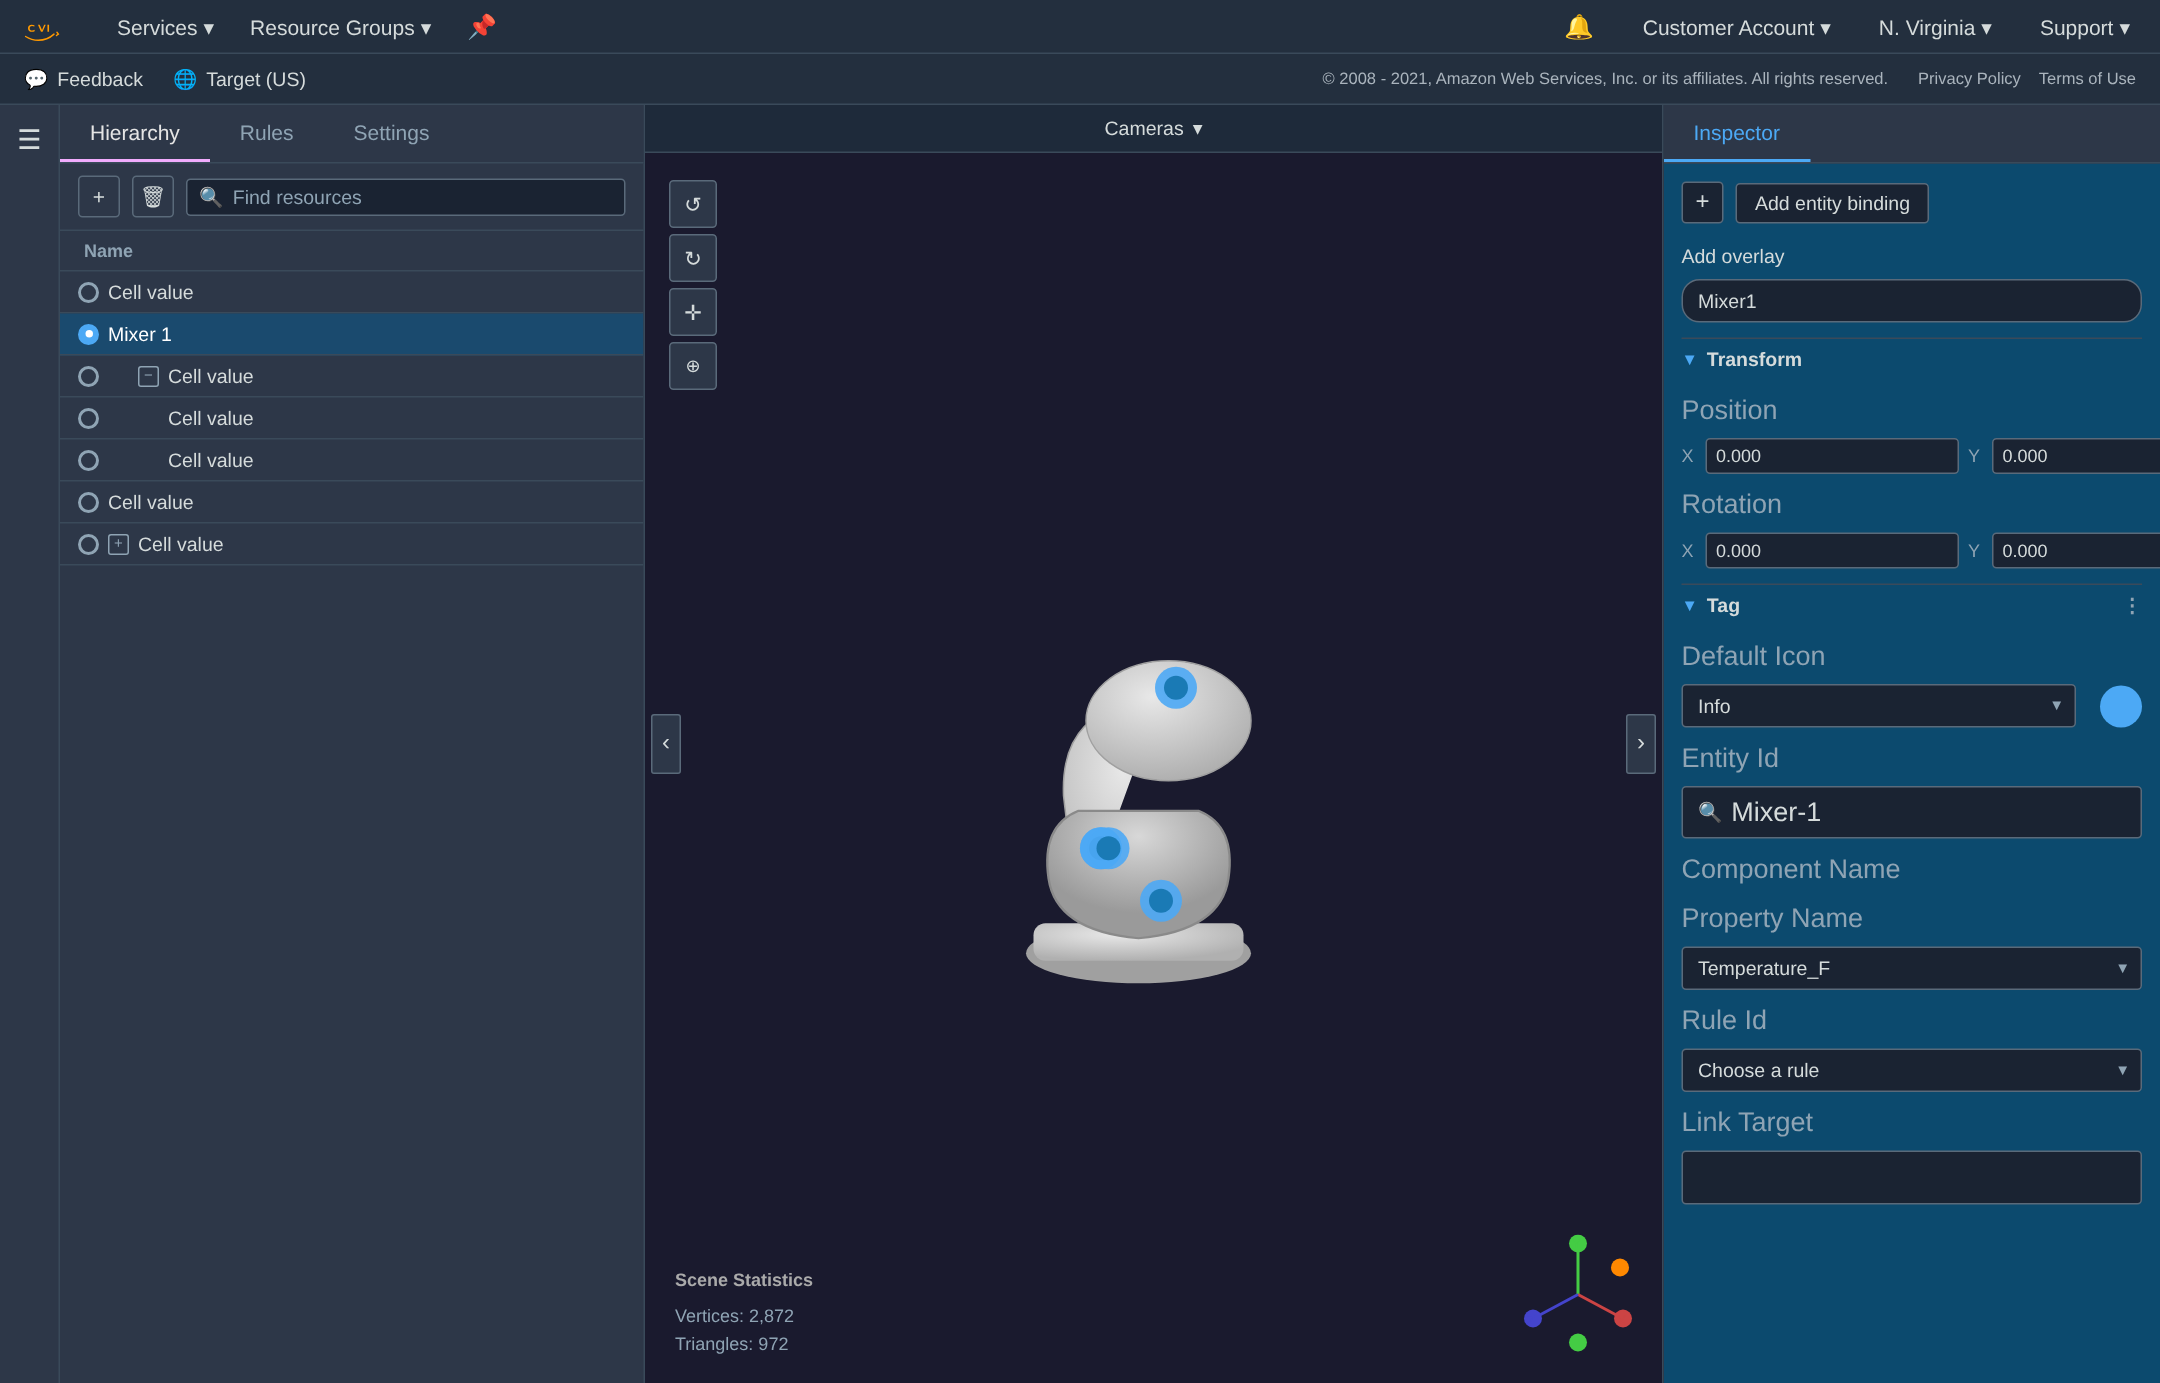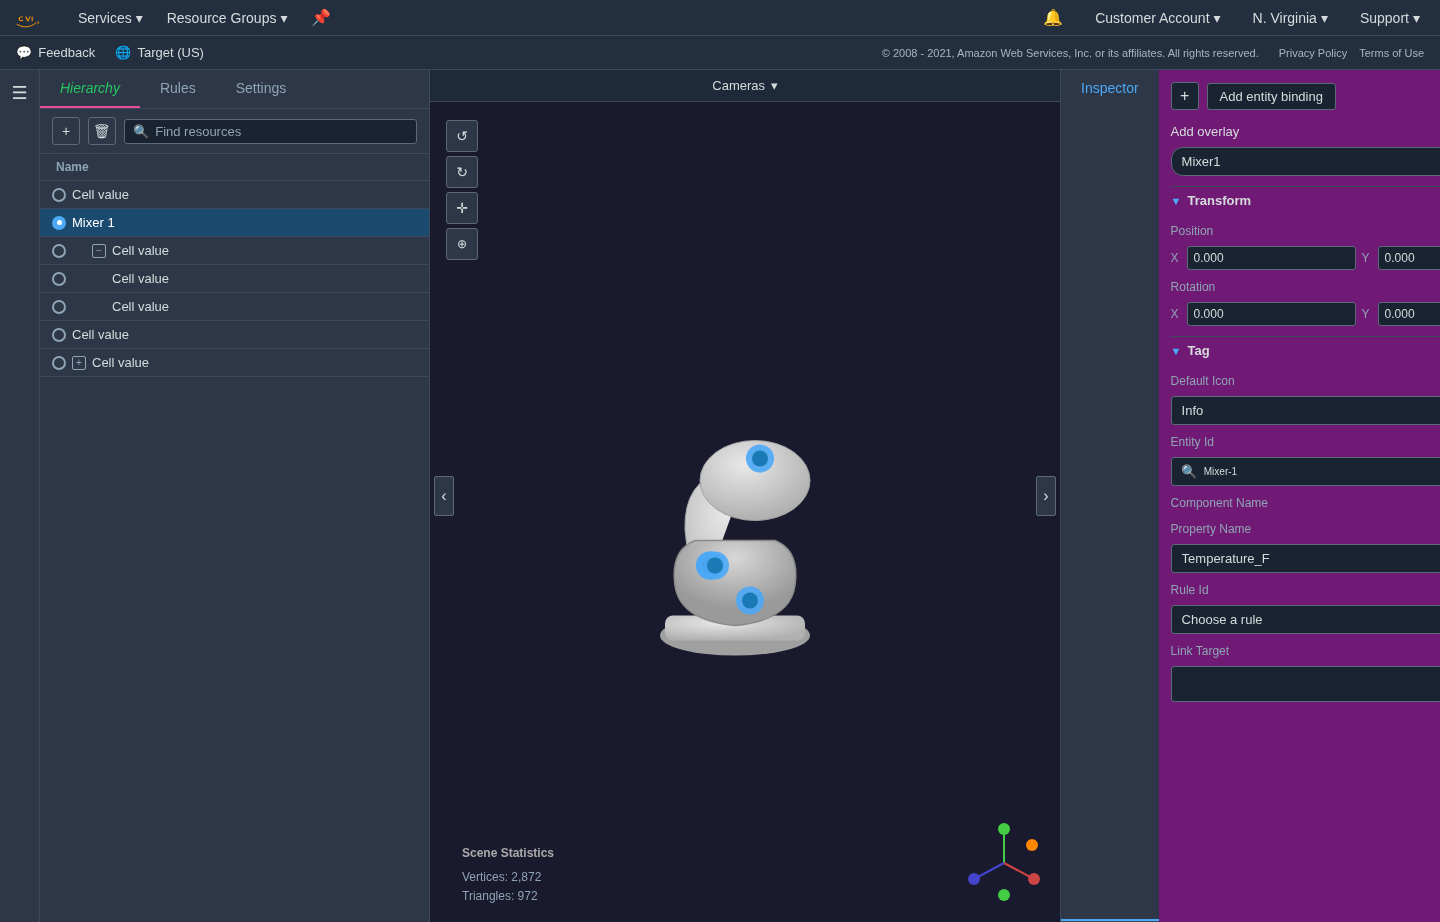--- a/index.html
+++ b/index.html
@@ -100,23 +100,22 @@
       background: #2d3748;
     }
     .panel-tab {
       padding: 10px 20px;
       cursor: pointer;
       font-size: 14px;
       color: #8fa4b4;
       border-bottom: 2px solid transparent;
     }
     .panel-tab.active {
-      color: #22c55e;
-      border-bottom: 2px solid #ec4899;
-      font-style: italic;
+      color: #e5e5e5;
+      border-bottom: 2px solid #f0abfc;
     }
 
     
     #panel-toolbar {
       display: flex;
       align-items: center;
       padding: 8px 12px;
       gap: 8px;
       border-bottom: 1px solid #3a4a5a;
     }
@@ -283,38 +282,38 @@
       position: absolute;
       top: 50%;
       left: 50%;
       transform: translate(-50%, -50%);
     }
 
     
     #scene-stats {
       position: absolute;
       bottom: 16px;
-      left: 32px;
+      left: 20px;
       color: #8fa4b4;
       font-size: 12px;
       line-height: 1.6;
     }
     #scene-axes {
       position: absolute;
       bottom: 16px;
       right: 16px;
     }
 
     
     #right-panel {
-      width: 380px;
-      background: #701a75;
+      width: 332px;
+      background: #0c4a6e;
       border-left: 1px solid #3a4a5a;
       display: flex;
-      flex-direction: row;
+      flex-direction: column;
       overflow-y: auto;
     }
     #inspector-tabs {
       display: flex;
       border-bottom: 1px solid #3a4a5a;
       background: #2d3748;
     }
     .inspector-tab {
       padding: 10px 20px;
       cursor: pointer;
@@ -390,21 +389,21 @@
     .section-header .arrow { color: #4ca9f5; font-size: 11px; }
     .section-header .menu-dots { margin-left: auto; color: #8fa4b4; cursor: pointer; }
 
     .field-group { display: flex; flex-direction: column; gap: 6px; }
     .field-row {
       display: flex;
       align-items: center;
       gap: 6px;
     }
     .field-label {
-      font-size: 12px;
+      font-size: 18px;
       color: #8fa4b4;
       width: 100%;
       margin-bottom: 2px;
     }
     .field-axis {
       display: flex;
       align-items: center;
       gap: 4px;
       flex: 1;
     }
@@ -468,21 +467,21 @@
       gap: 6px;
       background: #1a2332;
       border: 1px solid #5a6a7a;
       border-radius: 3px;
       padding: 6px 10px;
     }
     .entity-search input {
       background: none;
       border: none;
       color: #d5dbdb;
-      font-size: 10px;
+      font-size: 18px;
       outline: none;
       flex: 1;
     }
     .entity-search input::placeholder { color: #8fa4b4; }
 
     .link-target-input {
       width: 100%;
       background: #1a2332;
       border: 1px solid #5a6a7a;
       border-radius: 3px;

